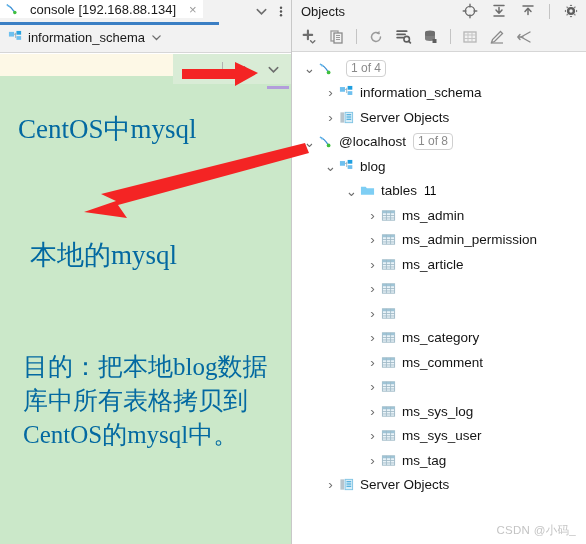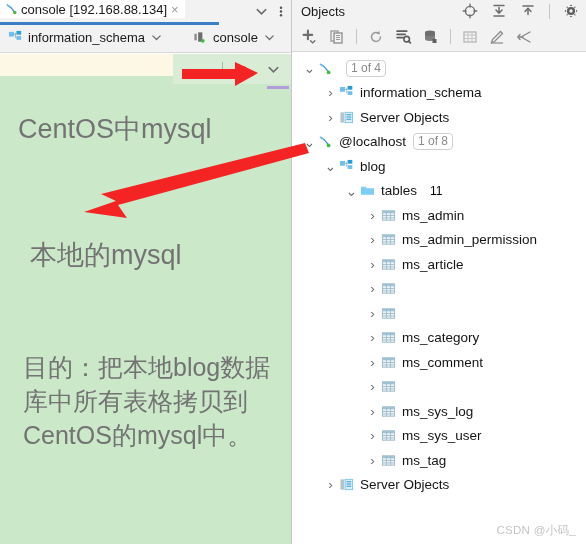--- a/index.html
+++ b/index.html
@@ -36,21 +36,21 @@
   .tabbar {
     height: 22px;
     background: #f2f2f2;
     display: flex;
     align-items: stretch;
     position: relative;
   }
   .tab {
     display: flex;
     align-items: center;
-    gap: 2px;
+    gap: 11px;
     padding: 0 6px 0 5px;
     background: #ffffff;
     height: 18px;
     box-sizing: border-box;
     max-width: 215px;
   }
   .tab-label {
     font-size: 13px;
     color: #1a1a1a;
     white-space: nowrap;
@@ -157,22 +157,22 @@
     position: absolute;
     right: 2px;
     top: 32px;
     width: 22px;
     height: 3px;
     background: #b39ddb;
   }
 
   .annot-text {
     position: absolute;
-    color: #737373;
-    font-family: Liberation Sans, sans-serif;
+    color: #0369a1;
+    font-family: Liberation Serif, serif;
     font-weight: 400;
     white-space: pre;
     line-height: 1.15;
   }
   #annot-centos {
     left: 18px;
     top: 60px;
     font-size: 27px;
   }
   #annot-local {
@@ -276,21 +276,21 @@
   .badge {
     margin-left: 7px;
     font-size: 12px;
     color: #8a8a8a;
     border: 1px solid #d0d0d0;
     border-radius: 4px;
     padding: 0px 4px 1px 4px;
     line-height: 14px;
   }
   .count {
-    margin-left: 13px;
+    margin-left: 7px;
     font-size: 12px;
     color: #000000;
   }
 
   .watermark {
     position: absolute;
     right: 10px;
     bottom: 6px;
     font-size: 11.5px;
     color: #c4c4c4;
@@ -344,35 +344,20 @@
           </svg>
         </span>
         <span class="combo-label">information_schema</span>
         <span class="ic">
           <svg width="13" height="13" viewBox="0 0 16 16">
             <path d="M3.5 6 L8 10.5 L12.5 6" stroke="#6e6e6e" stroke-width="1.6" fill="none" stroke-linecap="round"></path>
           </svg>
         </span>
       </div>
       <div class="combo-gap"></div>
-      <div class="combo">
-        <span class="ic">
-          <svg width="15" height="15" viewBox="0 0 16 16">
-            <rect x="1.5" y="4" width="2.5" height="7" fill="#8a8a8a"></rect>
-            <rect x="5.5" y="2.5" width="4.5" height="10" fill="#6e6e6e"></rect>
-            <circle cx="10.5" cy="11.5" r="2" fill="#3fbf3f"></circle>
-          </svg>
-        </span>
-        <span class="combo-label">console</span>
-        <span class="ic">
-          <svg width="13" height="13" viewBox="0 0 16 16">
-            <path d="M3.5 6 L8 10.5 L12.5 6" stroke="#6e6e6e" stroke-width="1.6" fill="none" stroke-linecap="round"></path>
-          </svg>
-        </span>
-      </div>
     </div>
 
     <div class="editor-body">
       <div class="annot-cream"></div>
       <div class="annot-green"></div>
 
       <div class="find-widget">
         <span class="ic">
             <span class="find-divider"></span>
           </span>

